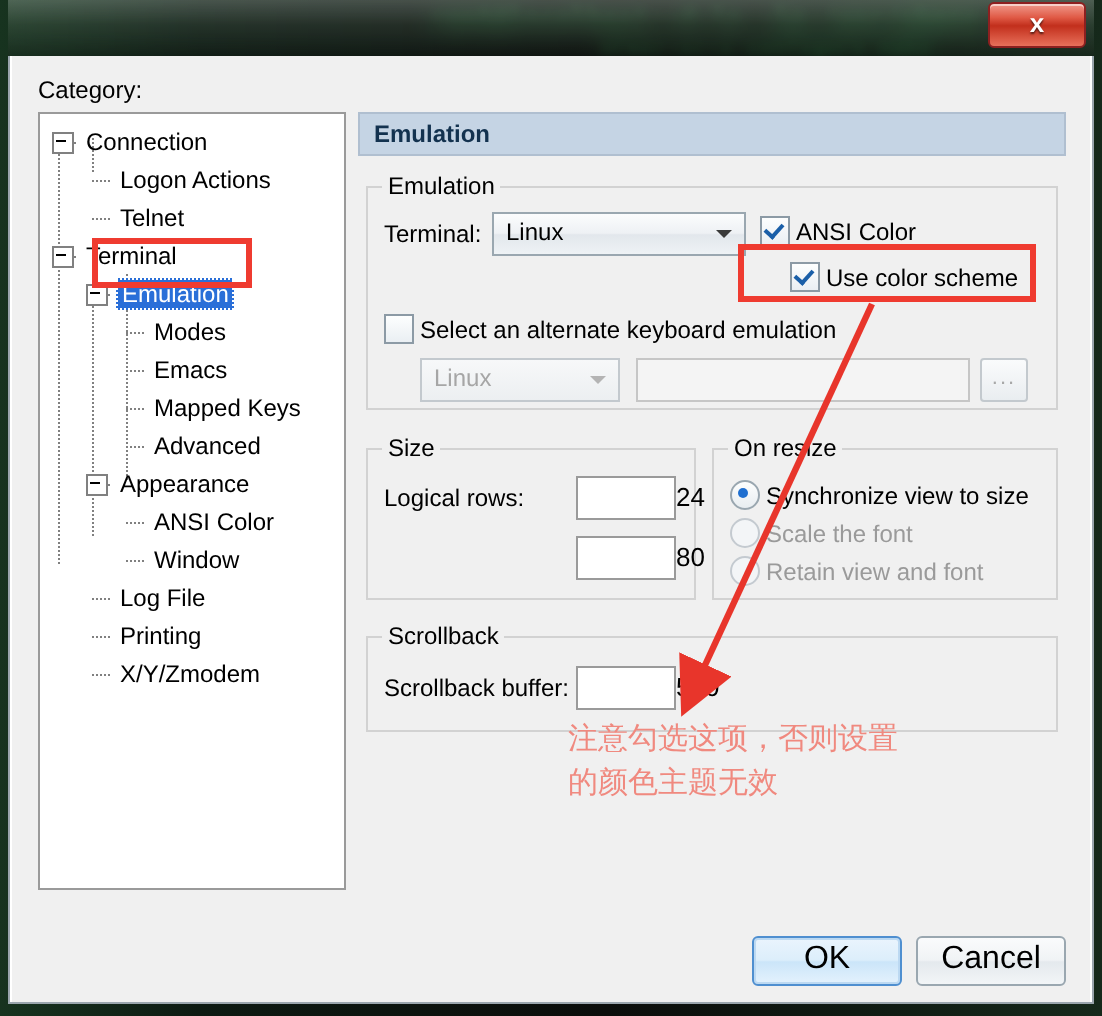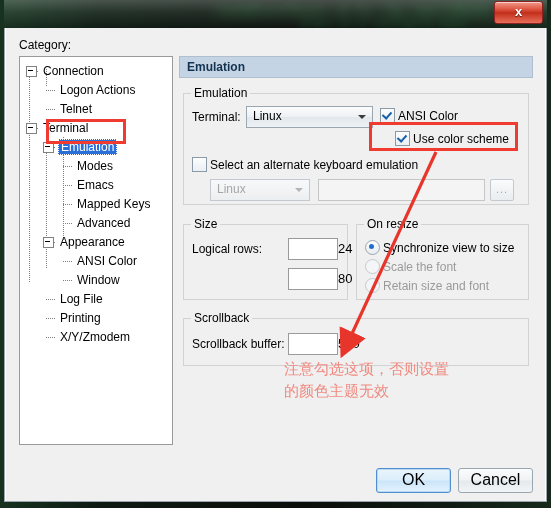--- a/index.html
+++ b/index.html
@@ -214,21 +214,21 @@
       </div>
 
       <div class="group" style="left:177px;top:168px;width:171px;height:74px;">
         <div class="group-title">On resize</div>
         <div id="resize-options">
             <div class="rd on" style="left: 8px; top: 15px;"></div>
             <div class="lbl" style="left: 26px; top: 16px;">Synchronize view to size</div>
             <div class="rd off" style="left: 8px; top: 34px;"></div>
             <div class="lbl dis" style="left: 26px; top: 35px;">Scale the font</div>
             <div class="rd off" style="left: 8px; top: 53px;"></div>
-            <div class="lbl dis" style="left: 26px; top: 54px;">Retain size and font</div>
+            <div class="lbl dis" style="left: 26px; top: 54px;">Retain view and font</div>
           </div>
       </div>
 
       <div class="group" style="left:4px;top:262px;width:344px;height:46px;">
         <div class="group-title">Scrollback</div>
         <div class="lbl" style="left:8px;top:18px;">Scrollback buffer:</div>
         <div class="txtbox" style="left:104px;top:14px;width:48px;">
           <div class="tv">500</div>
         </div>
       </div>

